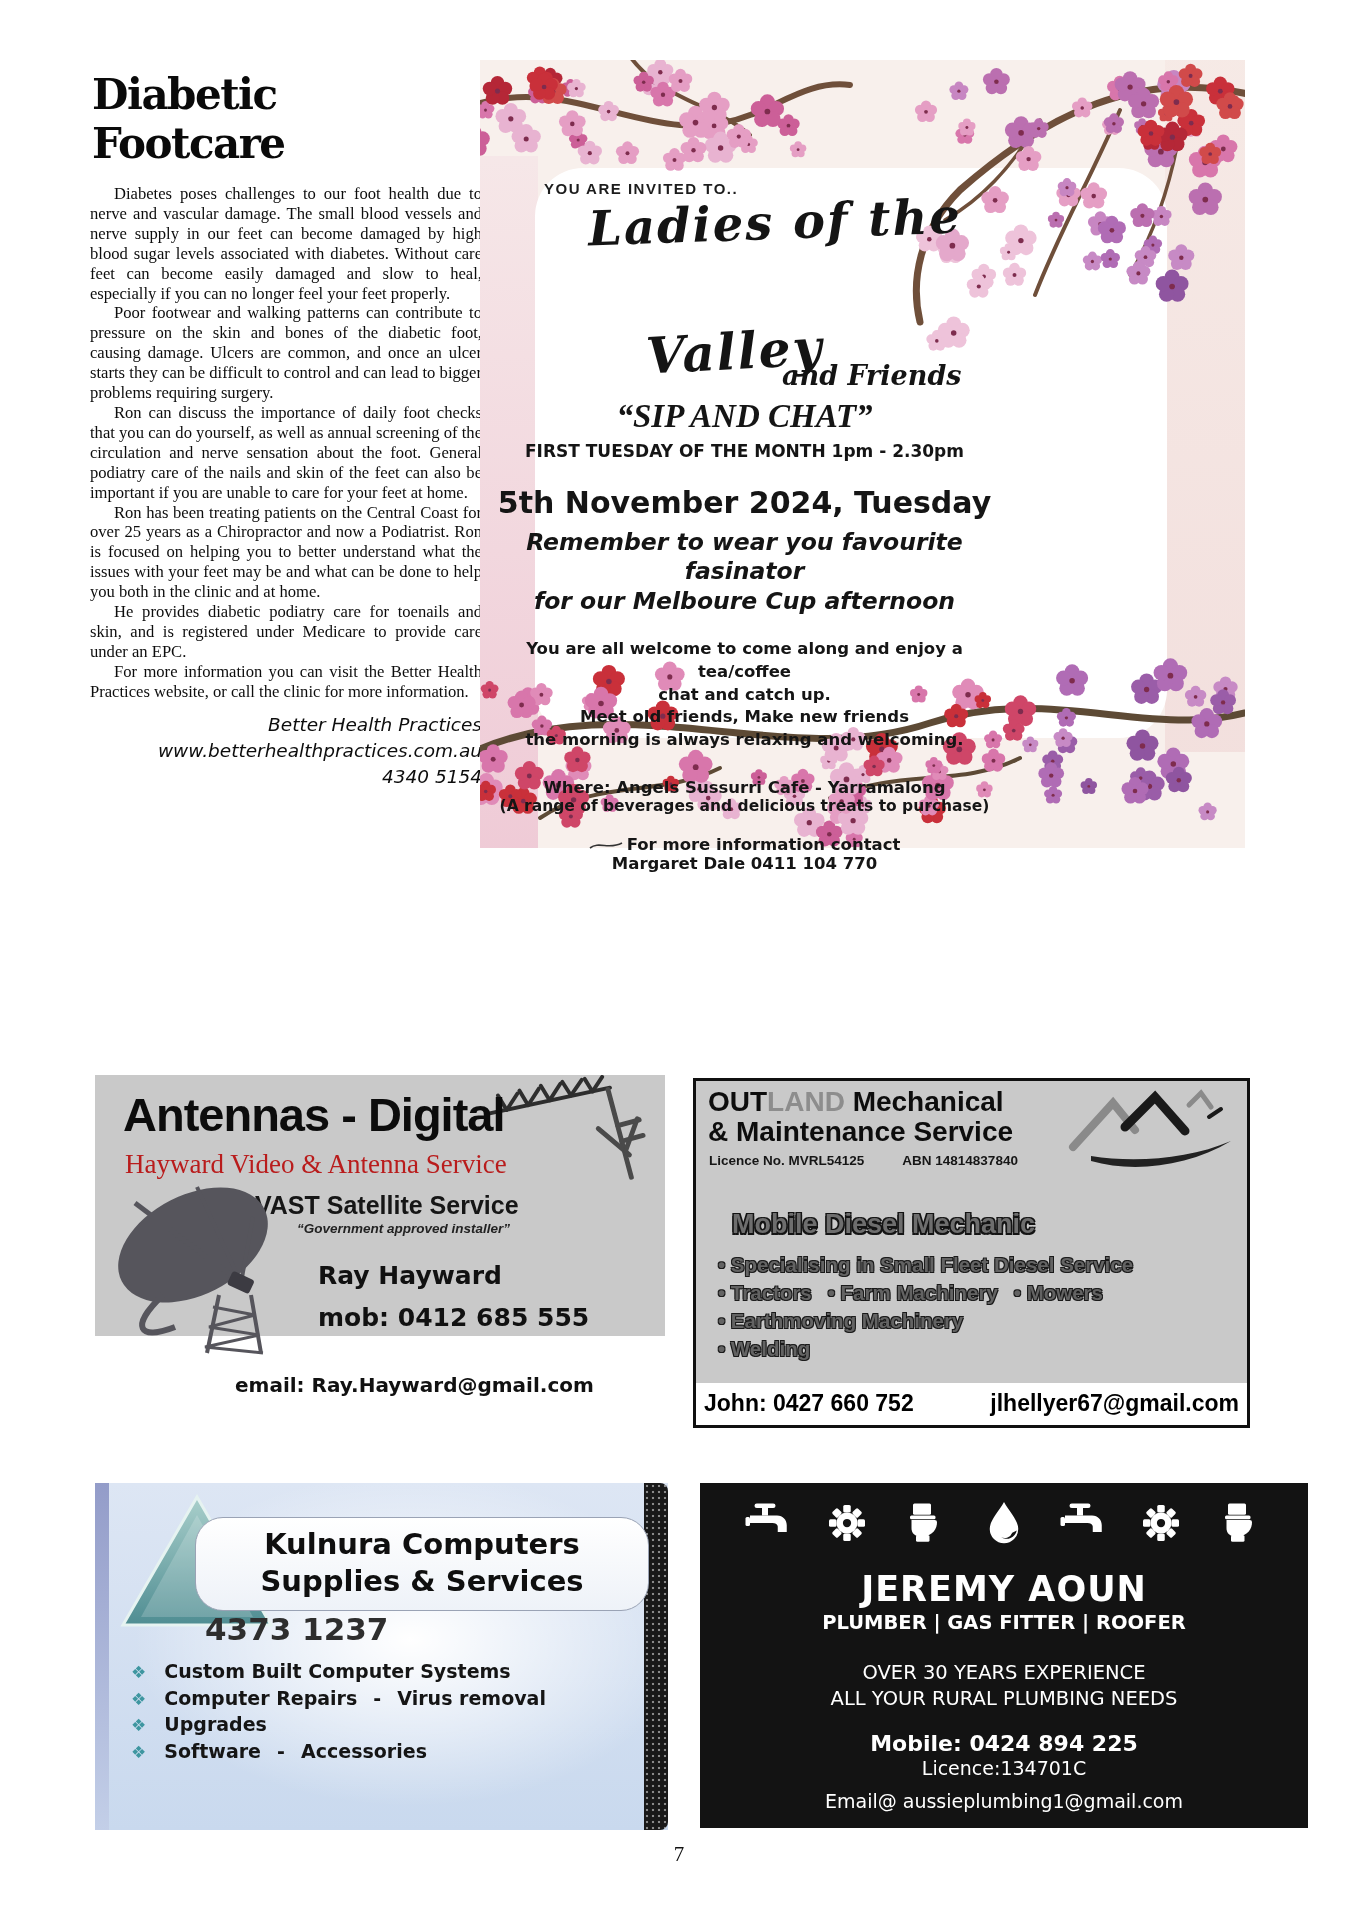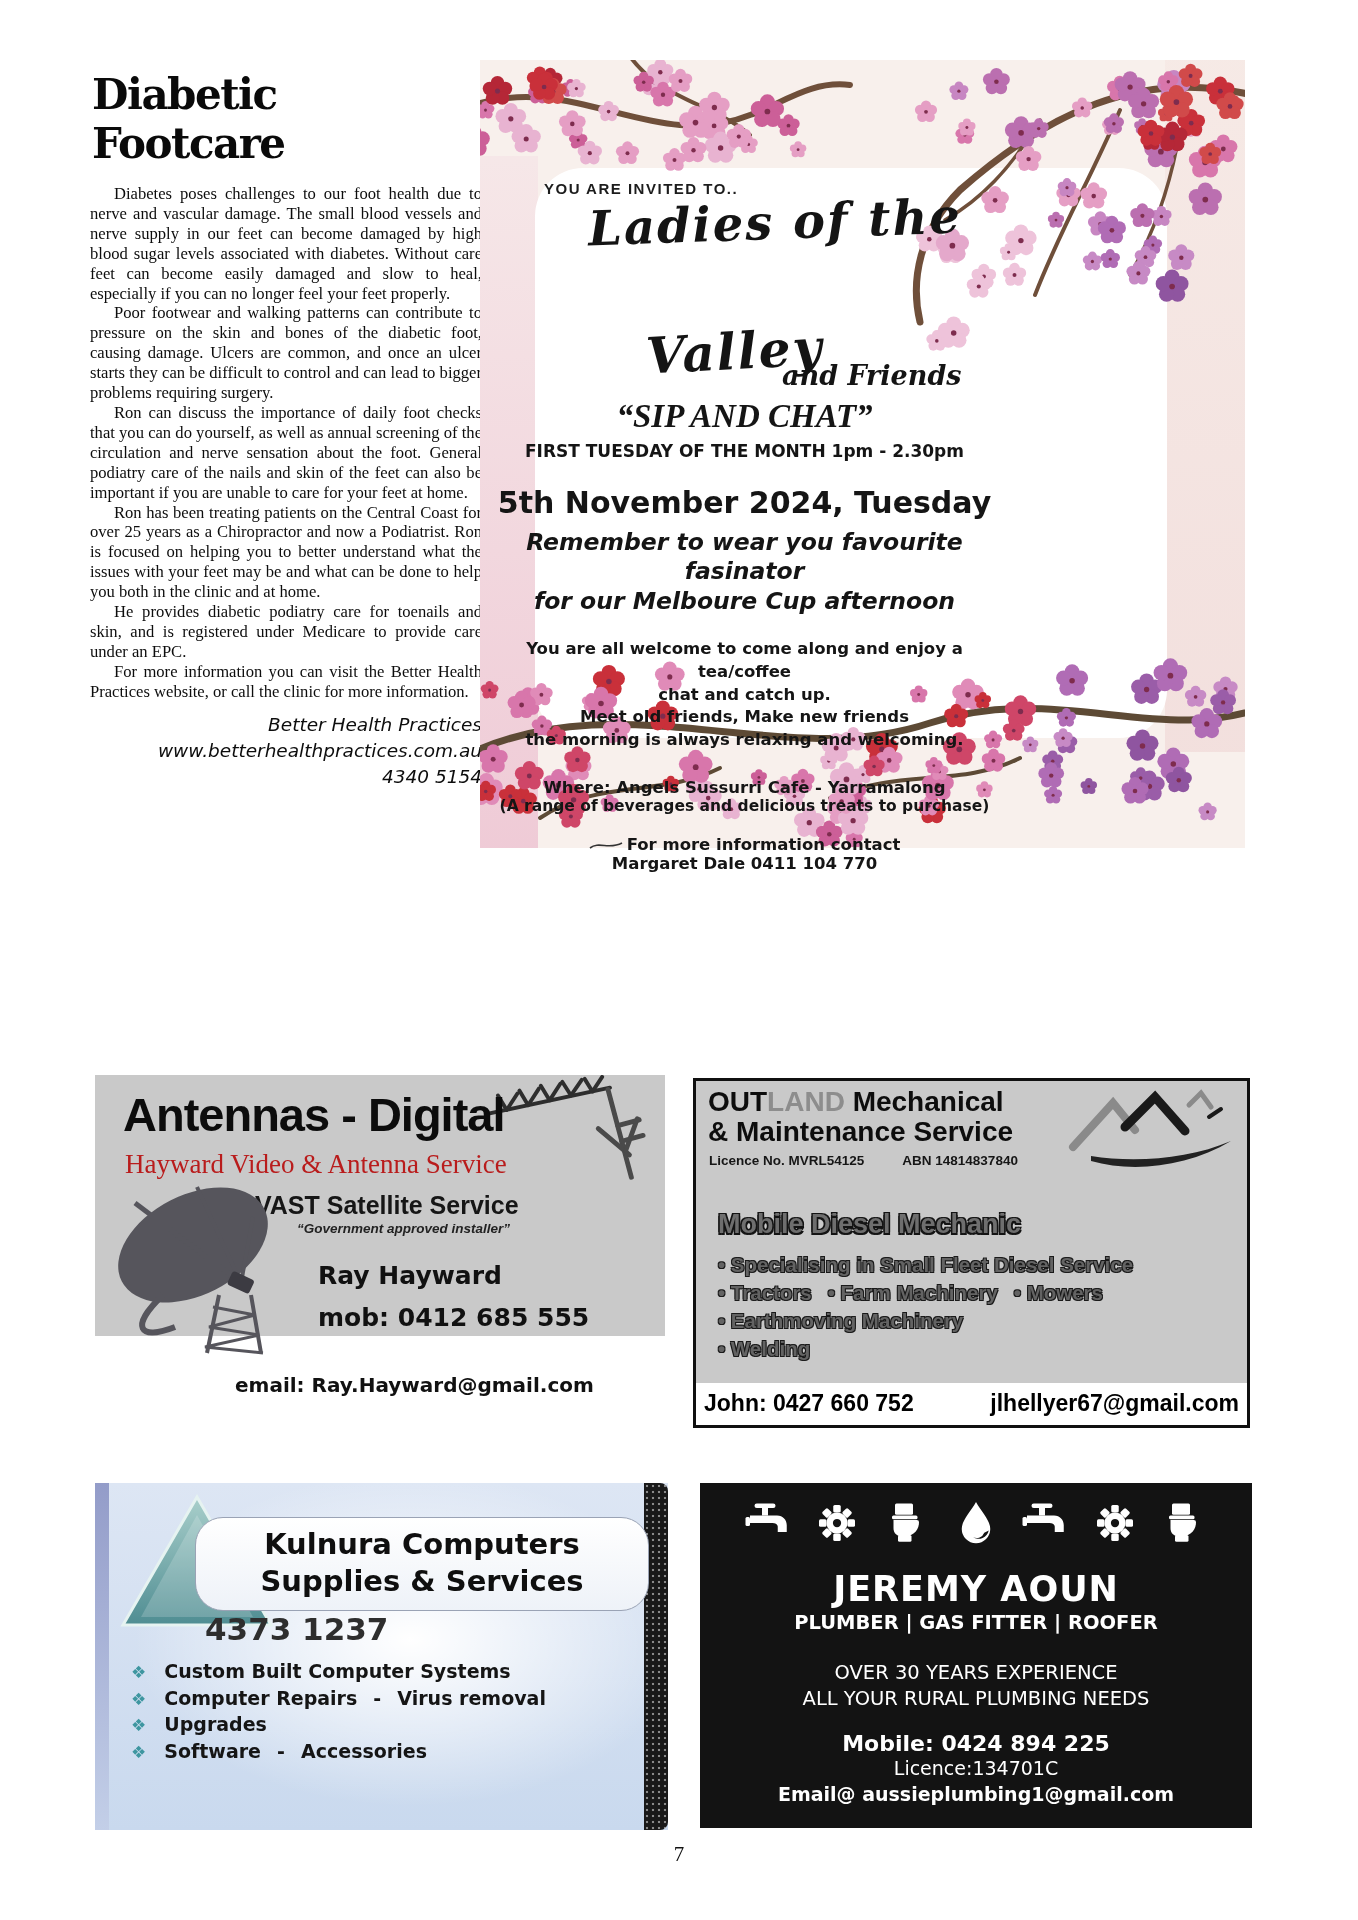--- a/index.html
+++ b/index.html
@@ -54,21 +54,21 @@
   #antennas .mail{position:absolute;left:140px;top:298px;font-size:20px;font-weight:800;font-family:"DejaVu Sans",sans-serif;}
   #antennas svg.aerial{position:absolute;right:4px;top:0px;width:180px;height:112px;}
   #antennas svg.dish{position:absolute;left:6px;top:102px;width:250px;height:180px;}
   #outland{position:absolute;left:693px;top:1078px;width:557px;height:350px;background:#c9c9c9;
            border:3px solid #101010;box-sizing:border-box;}
   #outland .brand{position:absolute;left:12px;top:6px;font-size:28px;font-weight:800;line-height:1.08;color:#0d0d0d;}
   #outland .brand .gr{color:#8d8d8d;}
   #outland .lic{position:absolute;left:13px;top:72px;font-size:13.5px;font-weight:bold;color:#161616;}
   #outland .lic span{margin-right:38px;}
   #outland svg.mlogo{position:absolute;right:4px;top:4px;width:180px;height:96px;}
-  #outland .mdm{position:absolute;left:22px;top:128px;font-size:27px;font-weight:800;color:#6e6e6e;
+  #outland .mdm{position:absolute;left:36px;top:128px;font-size:27px;font-weight:800;color:#6e6e6e;
        text-shadow:-1.5px -1.5px 0 #141414,1.5px -1.5px 0 #141414,-1.5px 1.5px 0 #141414,1.5px 1.5px 0 #141414;}
   #outland .blist{position:absolute;left:22px;top:170px;font-size:20.5px;font-weight:800;line-height:28px;color:#636363;
        text-shadow:-1px -1px 0 #1a1a1a,1px -1px 0 #1a1a1a,-1px 1px 0 #1a1a1a,1px 1px 0 #1a1a1a;}
   #outland .ofoot{position:absolute;left:0;right:0;bottom:0;background:#fff;padding:7px 8px 8px;
        display:flex;justify-content:space-between;font-size:23px;font-weight:800;color:#000;}
   
   #kulnura{position:absolute;left:95px;top:1483px;width:573px;height:347px;
      background:radial-gradient(ellipse at 55% 45%,#ffffff 0%,rgba(255,255,255,0) 62%),
                 linear-gradient(180deg,#dde6f4,#c9d9ee);}
   #kulnura .lstrip{position:absolute;left:0;top:0;bottom:0;width:14px;
@@ -80,30 +80,30 @@
   #kulnura .banner{position:absolute;left:100px;top:34px;width:452px;padding:8px 0 10px;
      background:linear-gradient(#ffffff,#eef2f8);border:1px solid #9aa3b5;border-radius:28px;
      text-align:center;font-family:"DejaVu Sans",sans-serif;font-size:29px;font-weight:600;
      color:#0f0f0f;line-height:1.28;}
   #kulnura .phone{position:absolute;left:110px;top:128px;width:330px;text-align:left;
      font-family:"DejaVu Sans",sans-serif;font-size:31px;font-weight:800;color:#2e2e2e;}
   #kulnura .klist{position:absolute;left:36px;top:176px;font-family:"DejaVu Sans",sans-serif;
      font-size:19px;font-weight:600;color:#151515;line-height:25.5px;}
   #kulnura .kdiamond{color:#3e96a0;margin-right:18px;font-size:17px;}
   
-  #plumber{position:absolute;left:700px;top:1483px;width:552px;height:345px;background:#131313;
+  #plumber{position:absolute;left:700px;top:1483px;width:608px;height:345px;background:#131313;
      color:#fff;text-align:center;font-family:"DejaVu Sans",sans-serif;}
   #plumber .icons{display:flex;justify-content:space-between;padding:16px 44px 0;}
   #plumber .icons svg{width:48px;height:48px;}
   #plumber .pname{margin-top:22px;font-size:35px;font-weight:800;letter-spacing:1px;}
   #plumber .proles{margin-top:2px;font-size:19.5px;font-weight:600;}
   #plumber .pexp{margin-top:26px;font-size:19.5px;line-height:1.35;font-weight:400;}
   #plumber .pmob{margin-top:18px;font-size:22px;font-weight:800;}
   #plumber .plic{margin-top:1px;font-size:19px;}
-  #plumber .pmail{margin-top:4px;font-size:19px;font-weight:bold;}
+  #plumber .pmail{margin-top:11px;font-size:19px;}
   
   #pagenum{position:absolute;left:0;top:1842px;width:1358px;text-align:center;
      font-family:"Liberation Serif",serif;font-size:21px;color:#111;}
 </style>
 </head>
 <body>
 
 <div id="page">
 
   <div id="article">

